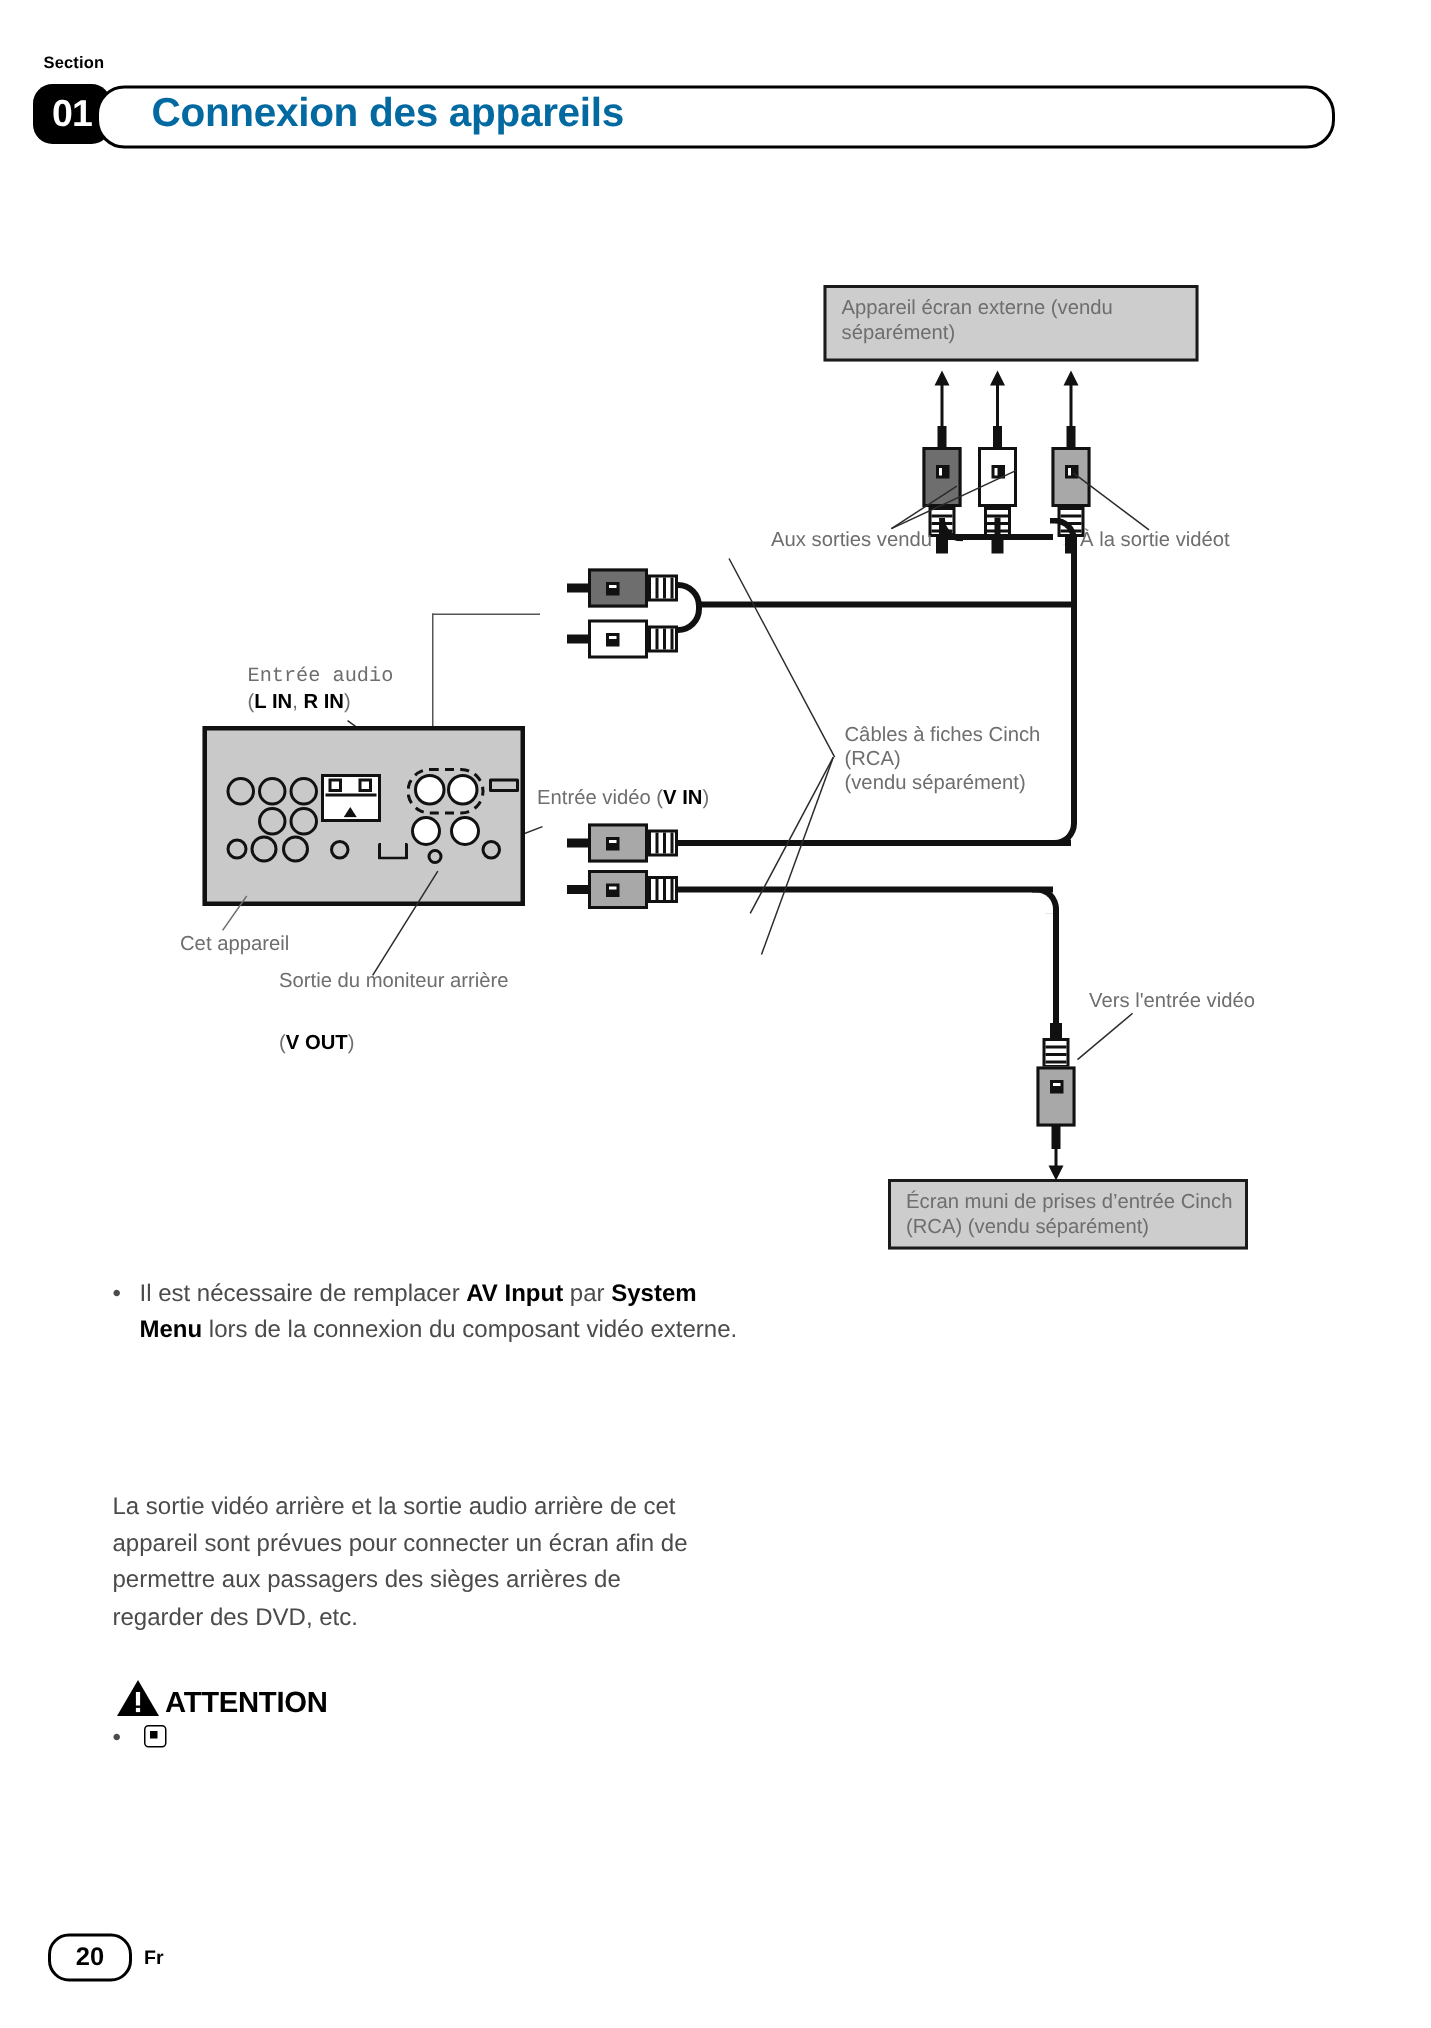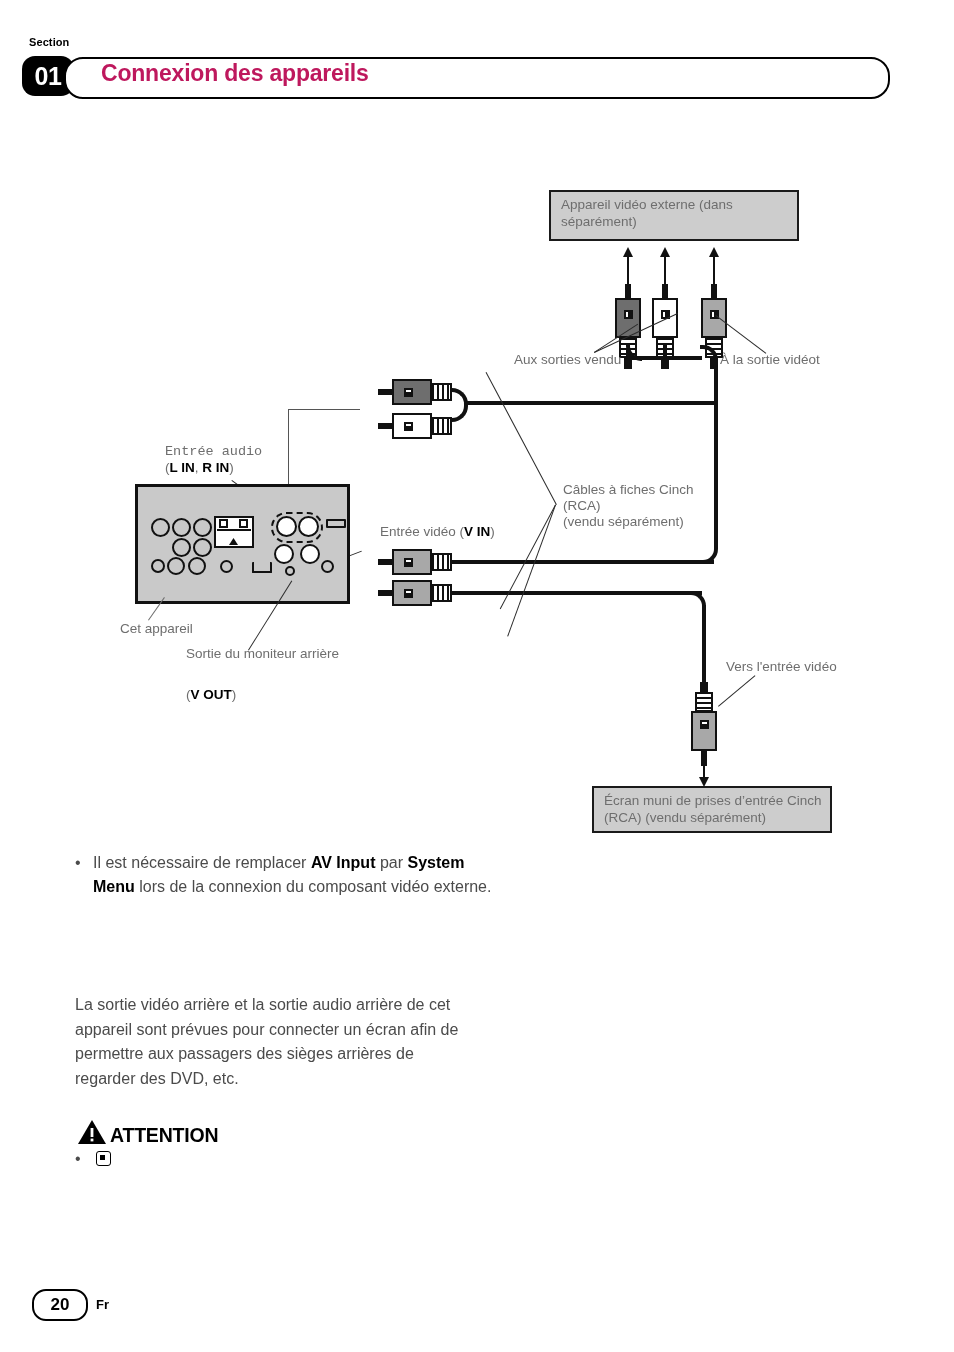--- a/index.html
+++ b/index.html
@@ -9,22 +9,22 @@
   .pg{position:absolute;left:0;top:0;width:954px;height:1352px;overflow:hidden;}
 
   
   .sec-label{position:absolute;left:29px;top:36px;font-size:11px;font-weight:bold;
              letter-spacing:.1px;color:#000;}
   .sec-num{position:absolute;left:22px;top:56px;width:52px;height:40px;background:#000;
            border-radius:13px;color:#fff;font-size:25px;font-weight:bold;
            display:flex;align-items:center;justify-content:center;letter-spacing:-.5px;}
   .hdr-pill{position:absolute;left:64px;top:57px;width:822px;height:38px;
             border:2.5px solid #000;border-radius:19px;background:#fff;}
-  .hdr-title{position:absolute;left:101px;top:60px;font-size:23px;font-weight:bold;
-             color:#be185d;letter-spacing:-.2px;}
+  .hdr-title{position:absolute;left:101px;top:60px;font-size:27px;font-weight:bold;
+             color:#0369a1;letter-spacing:-.2px;}
 
   
   .h1{position:absolute;font-size:21.5px;font-weight:bold;color:#111;letter-spacing:-.35px;
       white-space:nowrap;}
   .h1#h-a{left:75px;top:143px;}
   .h1#h-b{left:75px;top:958px;}
 
   .body-txt{position:absolute;font-size:16px;color:#4b4b4b;line-height:24px;}
 
   .bullet-row{position:absolute;display:flex;}
@@ -131,21 +131,21 @@
 
   <div class="sec-label">Section</div>
   <div class="sec-num">01</div>
   <div class="hdr-pill"></div>
   <div class="hdr-title">Connexion des appareils</div>
 
 
   <div>
 
     <div class="dbox" style="left:549px;top:190px;width:250px;height:51px;"></div>
-    <div class="dbox-txt" style="left:561px;top:196px;width:234px;">Appareil vidéo externe (dans séparément)</div>
+    <div class="dbox-txt" style="left:561px;top:196px;width:234px;">Appareil écran externe (vendu séparément)</div>
 
     <div class="stem" style="left:627px;top:254px;height:32px;"></div>
     <div class="arr-up" style="left:622.5px;top:247px;"></div>
     <div class="stem" style="left:664px;top:254px;height:32px;"></div>
     <div class="arr-up" style="left:659.5px;top:247px;"></div>
     <div class="stem" style="left:713px;top:254px;height:32px;"></div>
     <div class="arr-up" style="left:708.5px;top:247px;"></div>
 
     <div class="rcaV" style="left:615px;top:284px;">
       <div class="tip"></div>
@@ -226,21 +226,21 @@
     <div class="cab cabv" style="left:663px;top:345px;height:14px;"></div>
 
     <div class="stem-gh" style="left:288px;top:409px;width:72px;"></div>
     <div class="stem-g" style="left:288px;top:409px;height:113px;"></div>
     <div class="arr-dn-g" style="left:283px;top:520px;"></div>
 
     <div class="dlabel" style="left:165px;top:443px;font-family:Liberation Mono, monospace;">Entrée audio</div>
     <div class="dlabel" style="left:165px;top:459px;">(<b>L IN</b>, <b>R IN</b>)</div>
     <div class="lead" style="left:232px;top:480px;width:86px;transform:rotate(36deg);"></div>
 
-    <div class="dlabel" style="left:380px;top:523px;">Entrée vidéo (<b>V IN</b>)</div>
+    <div class="dlabel" style="left:358px;top:523px;">Entrée vidéo (<b>V IN</b>)</div>
     <div class="lead" style="left:298px;top:575px;width:68px;transform:rotate(-21deg);"></div>
 
     <div class="unit">
       <div class="jk" style="left:13px;top:31px;width:19px;height:19px;"></div>
       <div class="jk" style="left:34px;top:31px;width:19px;height:19px;"></div>
       <div class="jk" style="left:55px;top:31px;width:19px;height:19px;"></div>
       <div class="jk" style="left:34px;top:51px;width:19px;height:19px;"></div>
       <div class="jk" style="left:55px;top:51px;width:19px;height:19px;"></div>
       <div class="jk" style="left:13px;top:72px;width:14px;height:14px;"></div>
       <div class="jk" style="left:29px;top:70px;width:18px;height:18px;"></div>

